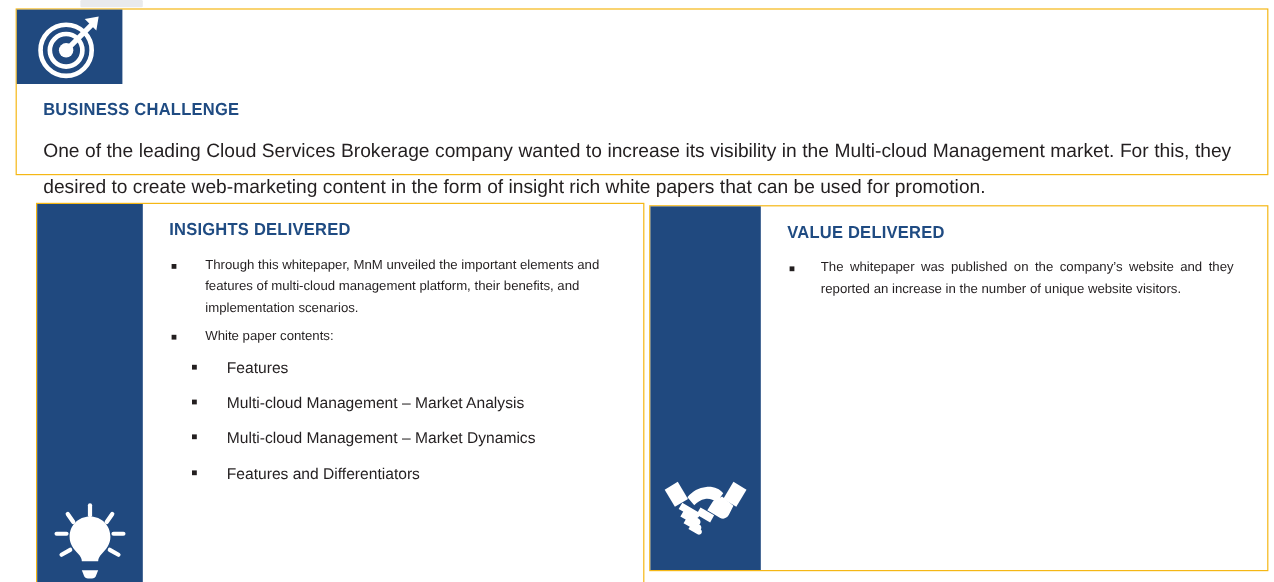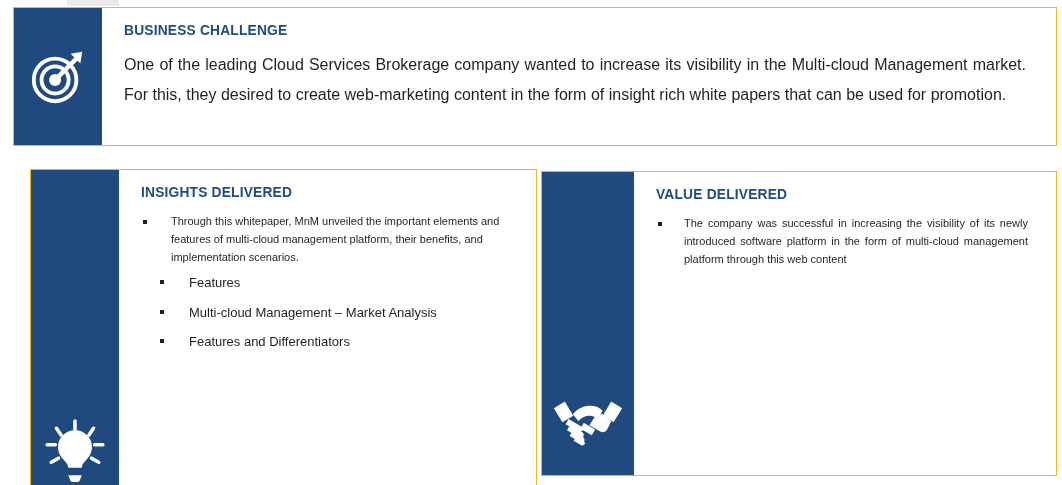--- a/index.html
+++ b/index.html
@@ -23,20 +23,21 @@
     display: flex;
     align-items: stretch;
   }
 
   
   #panel-business-challenge {
     left: 13px;
     top: 7px;
     width: 1044px;
     height: 139px;
+    flex-direction: column;
   }
 
   
   #panel-insights-delivered {
     left: 13px;
     top: 169px;
     width: 507px;
     height: 345px;
     margin-left: 17px;
   }
@@ -212,25 +213,27 @@
                  L30.3 61.2 C29.1 61.2 28.0 60.6 27.4 59.6 Z" fill="#ffffff"></path>
       </svg>
     </span>
   </div>
 
   <div class="panel-body">
     <h2 class="panel-heading">INSIGHTS DELIVERED</h2>
 
     <ul class="bullets">
       <li>Through this whitepaper, MnM unveiled the important elements and features of multi-cloud management platform, their benefits, and implementation scenarios.</li>
+      <li>White paper contents:</li>
     </ul>
 
     <ul class="subbullets">
       <li>Features</li>
       <li>Multi-cloud Management – Market Analysis</li>
+      <li>Multi-cloud Management – Market Dynamics</li>
       <li>Features and Differentiators</li>
     </ul>
   </div>
 </section>
 
 <section class="panel" id="panel-value-delivered">
 
   <div class="icon-block">
     <span>
       <svg width="72" height="58" viewBox="0 0 76 58" aria-hidden="true">
@@ -258,16 +261,16 @@
           <path d="M33.5 32.0 L45.5 39.0 L42.0 45.2 L30.0 38.2 Z"></path>
         </g>
       </svg>
     </span>
   </div>
 
   <div class="panel-body">
     <h2 class="panel-heading">VALUE DELIVERED</h2>
 
     <ul class="bullets">
-      <li>The company was successful in increasing the visibility of its newly introduced software platform in the form of multi-cloud management platform through this web content</li>
+      <li>The whitepaper was published on the company’s website and they reported an increase in the number of unique website visitors.</li>
     </ul>
   </div>
 </section>
 
 </body></html>

